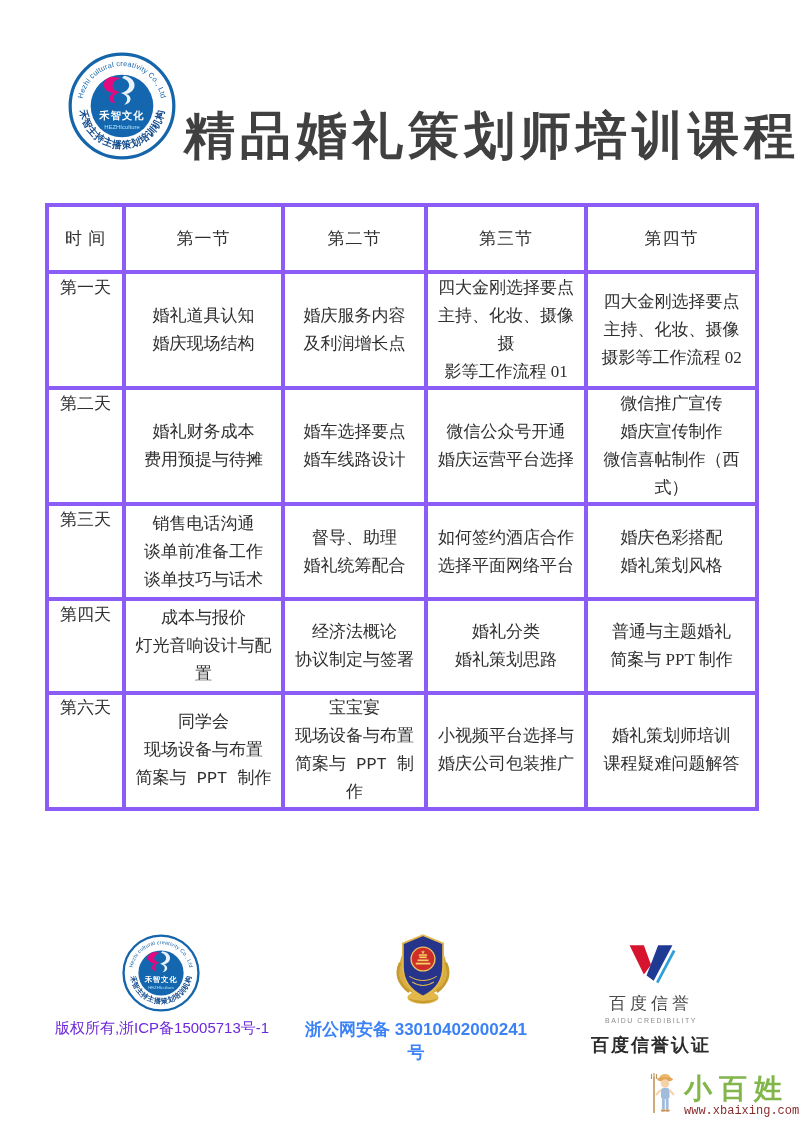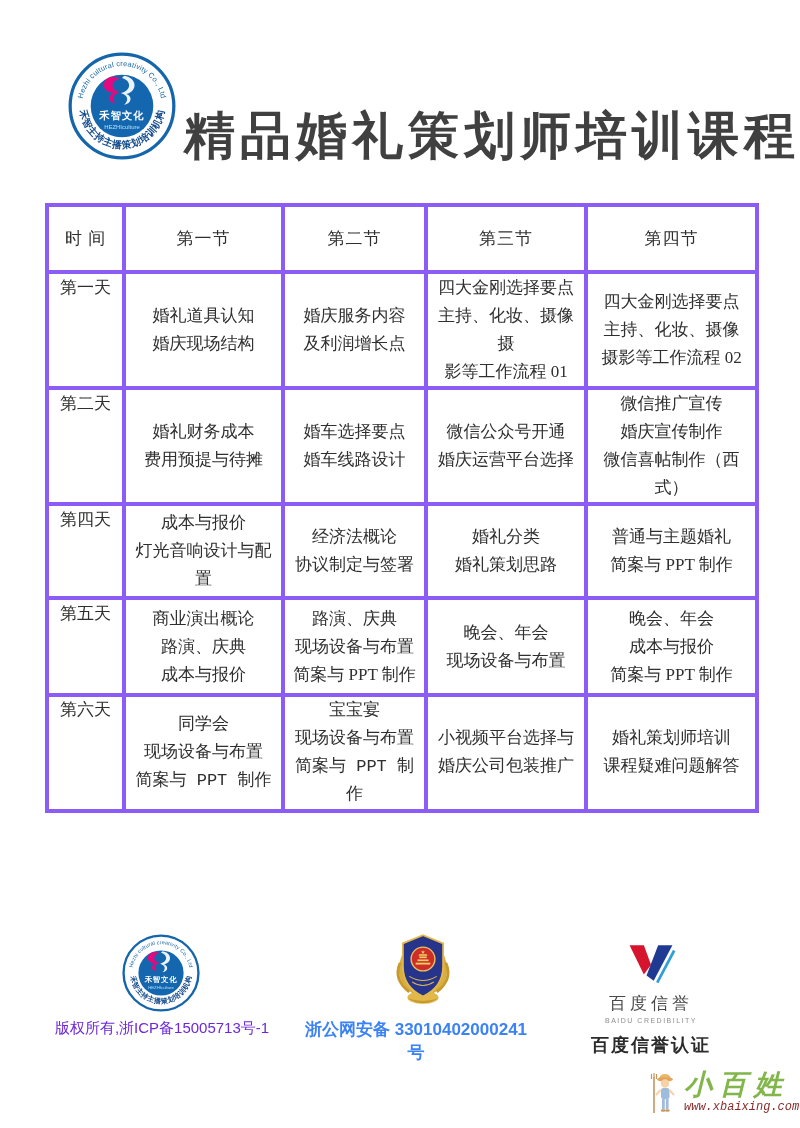--- a/index.html
+++ b/index.html
@@ -42,21 +42,21 @@
   }
   .baidu-block{
     position:absolute;left:585px;top:940px;width:132px;text-align:center;
     font-family:"Liberation Sans","DejaVu Sans",sans-serif;
   }
   .baidu-v{width:50px;height:46px;display:block;margin:0 auto;}
   .baidu-name{font-size:17px;letter-spacing:4px;color:#4a4a4a;margin-top:6px;}
   .baidu-en{font-size:7px;letter-spacing:1.5px;color:#8d8d8d;margin-top:2px;}
   .baidu-cert{font-size:18px;font-weight:bold;letter-spacing:2px;color:#2b2b2b;margin-top:9px;}
   
-  .watermark{position:absolute;left:650px;top:1070px;display:flex;align-items:flex-start;opacity:.95;font-style:italic;}
+  .watermark{position:absolute;left:650px;top:1070px;display:flex;align-items:flex-end;opacity:.95;}
   .mascot{width:30px;height:48px;flex:none;}
   .wm-text{margin-left:4px;}
   .wm-name{
     font-size:28px;font-weight:bold;letter-spacing:7px;color:#7cb342;
     line-height:30px;white-space:nowrap;
   }
   .wm-url{
     font-family:"Liberation Mono","DejaVu Sans Mono",monospace;
     font-size:12px;color:#7f1d1d;margin-top:0;text-align:right;white-space:nowrap;
   }
@@ -123,43 +123,41 @@
         <td class="cell">婚礼财务成本
 费用预提与待摊</td>
         <td class="cell">婚车选择要点
 婚车线路设计</td>
         <td class="cell">微信公众号开通
 婚庆运营平台选择</td>
         <td class="cell">微信推广宣传
 婚庆宣传制作
 微信喜帖制作（西式）</td>
       </tr>
+      <tr class="r2">
+        <th class="day">第三天</th>
+        <td class="cell">销售电话沟通
+谈单前准备工作
+谈单技巧与话术</td>
+        <td class="cell">督导、助理
+婚礼统筹配合</td>
+        <td class="cell">如何签约酒店合作
+选择平面网络平台</td>
+        <td class="cell">婚庆色彩搭配
+婚礼策划风格</td>
+      </tr>
       <tr class="r3">
         <th class="day">第四天</th>
         <td class="cell">成本与报价
 灯光音响设计与配置</td>
         <td class="cell">经济法概论
 协议制定与签署</td>
         <td class="cell">婚礼分类
 婚礼策划思路</td>
         <td class="cell">普通与主题婚礼
-简案与 PPT 制作</td>
-      </tr>
-      <tr class="r4">
-        <th class="day">第五天</th>
-        <td class="cell">商业演出概论
-路演、庆典
-成本与报价</td>
-        <td class="cell">路演、庆典
-现场设备与布置
-简案与 PPT 制作</td>
-        <td class="cell">晚会、年会
-现场设备与布置</td>
-        <td class="cell">晚会、年会
-成本与报价
 简案与 PPT 制作</td>
       </tr>
       <tr class="r5">
         <th class="day">第六天</th>
         <td class="cell">同学会
 现场设备与布置
 简案与 PPT 制作</td>
         <td class="cell">宝宝宴
 现场设备与布置
 简案与 PPT 制作</td>

